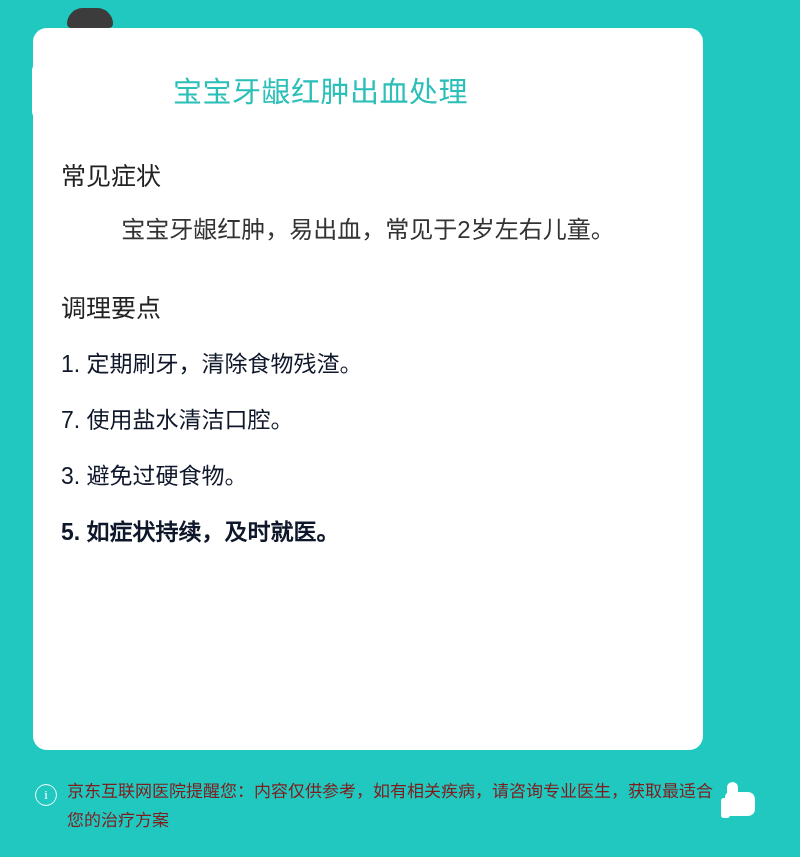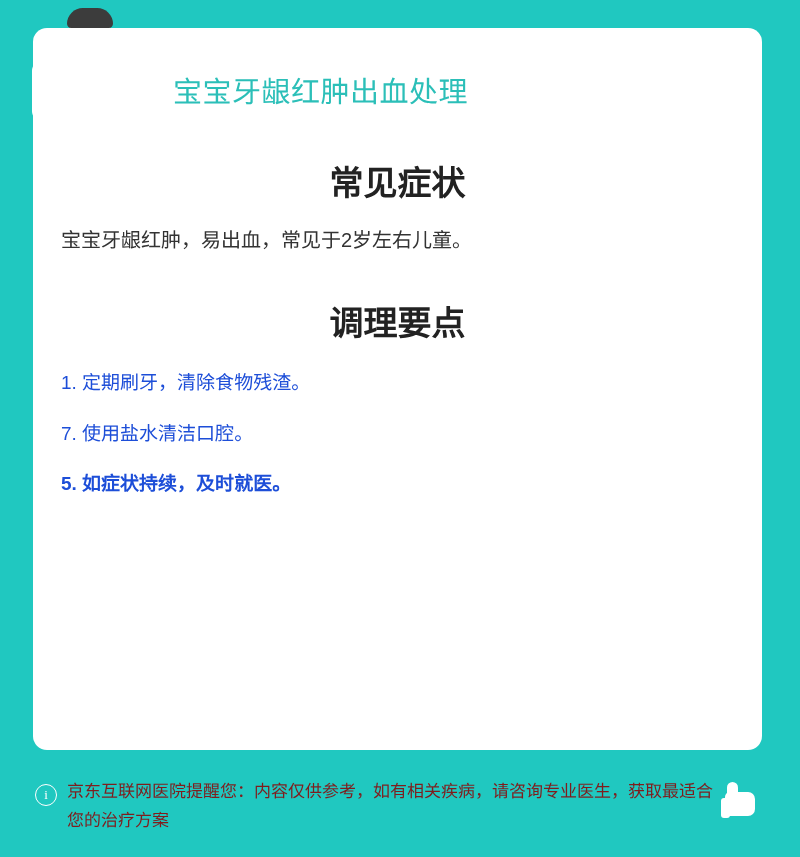--- a/index.html
+++ b/index.html
@@ -111,62 +111,62 @@
     width: 22px;
     height: 62px;
     background: #ffffff;
     border-radius: 12px;
   }
 
   .card {
     position: absolute;
     left: 33px;
     top: 28px;
-    width: 729px;
+    width: 670px;
     height: 722px;
     background: #ffffff;
     border-radius: 14px;
     box-sizing: border-box;
     padding: 34px 28px 20px 28px;
   }
 
   .title {
     font-size: 29px;
     color: #2bbfb8;
     font-weight: 400;
     margin: 6px 0 0 112px;
     letter-spacing: 0.5px;
   }
 
   .section-heading {
-    font-size: 34px;
+    font-size: 25px;
     color: #222222;
-    font-weight: 700;
+    font-weight: 400;
     margin: 0;
     padding: 0;
-    text-align: center;
   }
   .section-heading.first { margin-top: 46px; }
   .section-heading.more { margin-top: 42px; }
 
   .paragraph {
-    font-size: 20px;
+    font-size: 24px;
     color: #333333;
     margin: 22px 0 0 0;
     line-height: 1.35;
+    text-align: center;
   }
 
   .tips {
     list-style: none;
     margin: 26px 0 0 0;
     padding: 0;
   }
   .tips li {
-    font-size: 19px;
-    color: #1d4ed8;
+    font-size: 23px;
+    color: #0f172a;
     margin-bottom: 26px;
     line-height: 1.3;
   }
   .tips li:last-child { margin-bottom: 0; font-weight: bold; }
 
   .footer {
     position: absolute;
     left: 33px;
     top: 768px;
     width: 734px;
@@ -251,20 +251,21 @@
   <h1 class="title">宝宝牙龈红肿出血处理</h1>
 
   <h2 class="section-heading first">常见症状</h2>
   <p class="paragraph">宝宝牙龈红肿，易出血，常见于2岁左右儿童。</p>
 
 
   <h2 class="section-heading more">调理要点</h2>
   <ul class="tips">
     <li>1. 定期刷牙，清除食物残渣。</li>
     <li>7. 使用盐水清洁口腔。</li>
+    <li>3. 避免过硬食物。</li>
     <li>5. 如症状持续，及时就医。</li>
   </ul>
 
 </div>
 
 <div class="footer">
   <div class="info-icon">i</div>
   <div class="disclaimer">京东互联网医院提醒您：内容仅供参考，如有相关疾病，请咨询专业医生，获取最适合您的治疗方案</div>
   <div class="thumb">
     <div class="thumb-up"></div>

